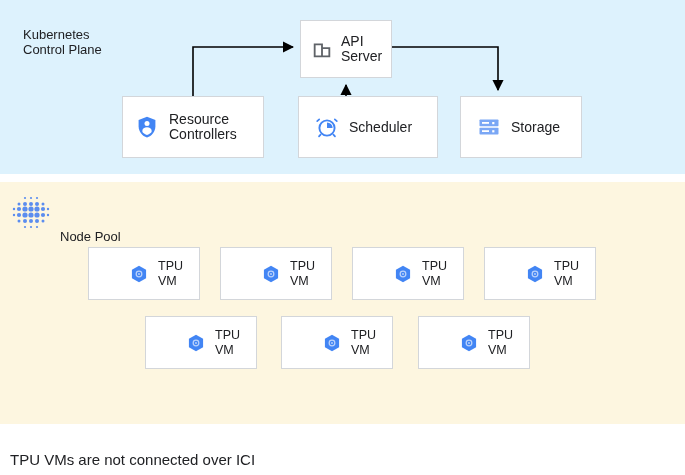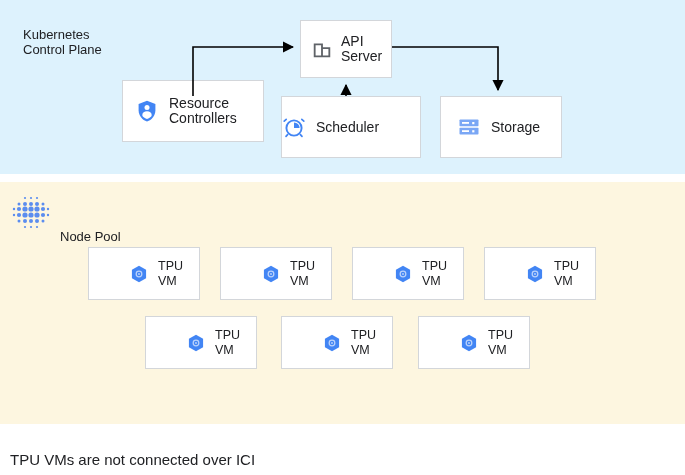--- a/index.html
+++ b/index.html
@@ -90,34 +90,34 @@
   }
 
   
   #api-server-box {
     left: 300px; top: 20px; width: 92px; height: 58px;
     padding-left: 10px;
   }
   #api-server-box .box-icon { width: 22px; height: 22px; margin-right: 8px; }
 
   #resource-controllers-box {
-    left: 122px; top: 80px; width: 142px; height: 62px;
+    left: 122px; top: 96px; width: 142px; height: 62px;
     padding-left: 12px;
   }
   #resource-controllers-box .box-icon { width: 24px; height: 24px; margin-right: 10px; }
 
   #scheduler-box {
-    left: 281px; top: 96px; width: 140px; height: 62px;
-    padding-left: 0;
+    left: 298px; top: 96px; width: 140px; height: 62px;
+    padding-left: 16px;
     text-align: right;
   }
   #scheduler-box .box-icon { width: 24px; height: 24px; margin-right: 10px; }
 
   #storage-box {
-    left: 440px; top: 96px; width: 122px; height: 62px;
+    left: 460px; top: 96px; width: 122px; height: 62px;
     padding-left: 16px;
   }
   #storage-box .box-icon { width: 24px; height: 24px; margin-right: 10px; }
 
   
   .tpu-box {
     width: 112px;
     height: 53px;
     justify-content: center;
     padding-left: 40px;

